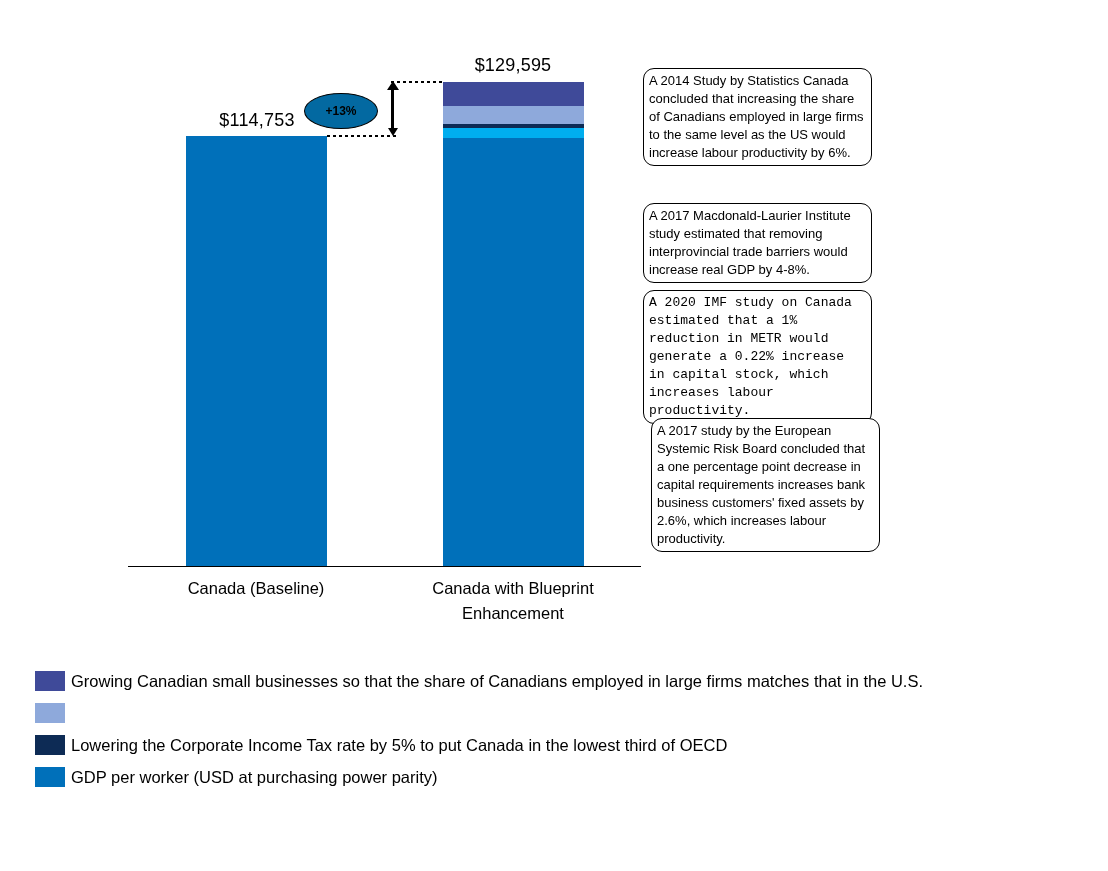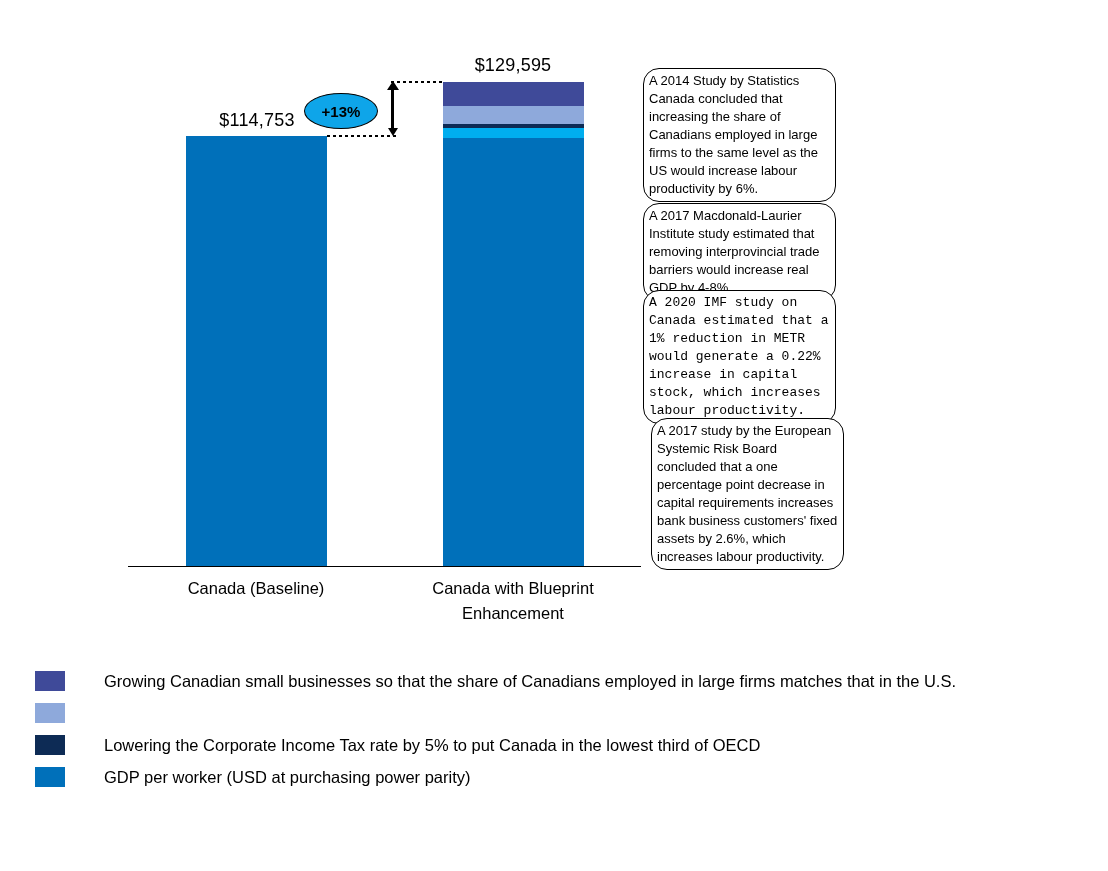--- a/index.html
+++ b/index.html
@@ -22,44 +22,44 @@
   .value-baseline{left:157px;top:110px;}
   .value-enhanced{left:413px;top:55px;}
   .xlabel{position:absolute;top:576px;text-align:center;font-size:16.5px;line-height:25px;}
   .xlabel-baseline{left:156px;width:200px;}
   .xlabel-enhanced{left:403px;width:220px;}
   
   .pct-ellipse{
     position:absolute;left:304px;top:93px;width:72px;height:34px;
     border:1.6px solid #000;border-radius:50%;
     display:flex;align-items:center;justify-content:center;
-    font-size:15px;font-weight:bold;background:#0ea5e9;
+    font-size:12px;font-weight:bold;background:#0369a1;
   }
   .dash{position:absolute;height:2px;
     background-image:repeating-linear-gradient(90deg,#000 0 3px,transparent 3px 6px);}
   .dash-upper{left:391px;top:81px;width:52px;}
   .dash-lower{left:327px;top:135px;width:70px;}
   .arrow-shaft{position:absolute;left:391px;top:89px;width:3px;height:41px;background:#000;}
   .arrow-head-up{position:absolute;left:386.5px;top:81px;width:0;height:0;
     border-left:6px solid transparent;border-right:6px solid transparent;border-bottom:9px solid #000;}
   .arrow-head-down{position:absolute;left:387.5px;top:128px;width:0;height:0;
     border-left:5px solid transparent;border-right:5px solid transparent;border-top:8px solid #000;}
   
   .callout{
-    position:absolute;left:643px;width:193px;box-sizing:border-box;
-    border:1.3px solid #000;border-radius:16px;background:#fff;
+    position:absolute;left:643px;width:229px;box-sizing:border-box;
+    border:1.3px solid #000;border-radius:11px;background:#fff;
     padding:3px 5px;font-size:13px;line-height:18px;
   }
   .callout-1{top:68px;}
   .callout-2{top:203px;}
   .callout-3{top:290px;font-family:Liberation Mono, monospace;}
   .callout-4{top:418px;margin-left:8px;}
   
   .legend{position:absolute;left:35px;top:671px;}
-  .legend-row{display:flex;align-items:center;margin-bottom:12px;height:20px;gap:33px;}
+  .legend-row{display:flex;align-items:center;margin-bottom:12px;height:20px;}
   .swatch{width:30px;height:20px;flex:0 0 30px;margin-right:6px;}
   .legend-label{font-size:16.5px;white-space:nowrap;}
 </style>
 </head>
 <body>
 
 <div class="canvas">
 
   <div class="value-label value-baseline">$114,753</div>
   <div class="value-label value-enhanced">$129,595</div>

